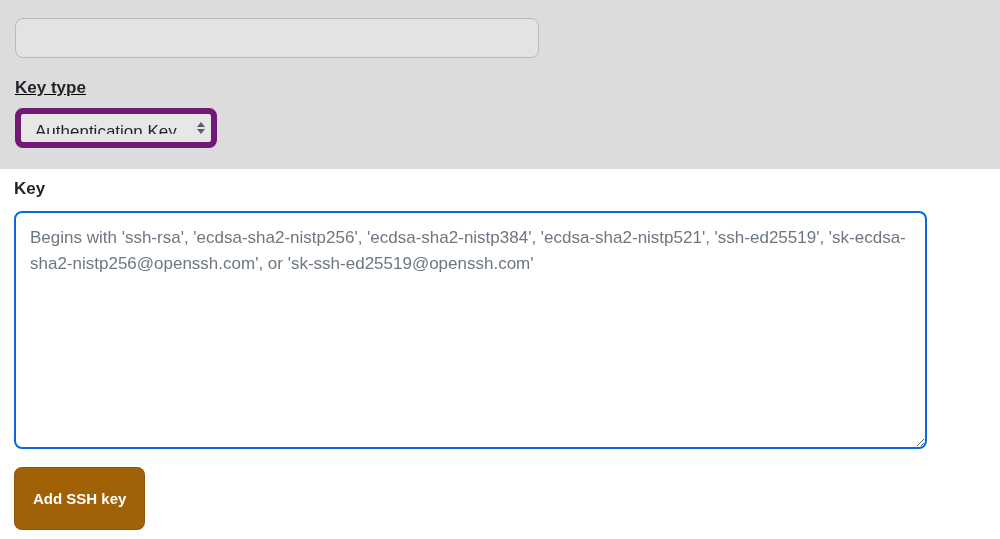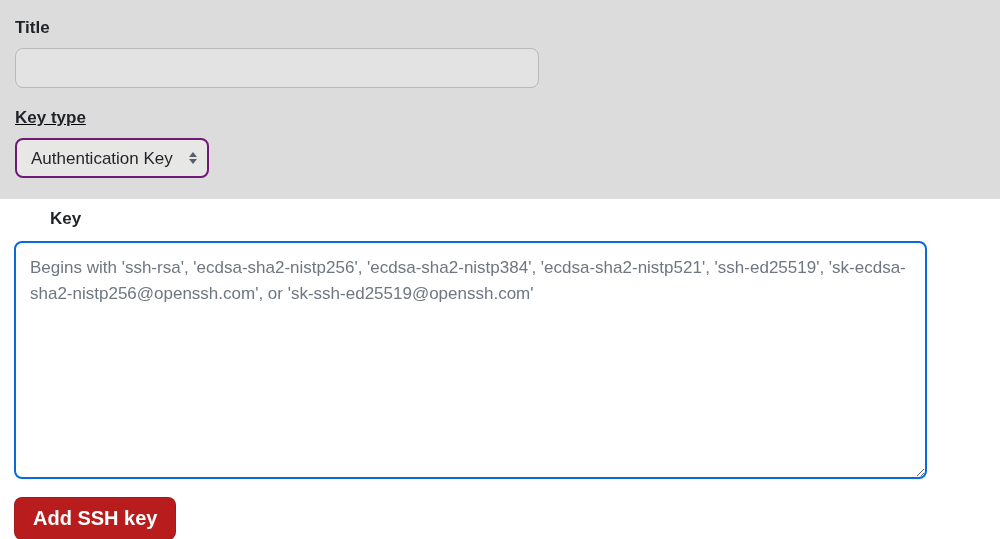--- a/index.html
+++ b/index.html
@@ -48,21 +48,21 @@
     }
     .select-wrapper {
       position: relative;
       display: inline-block;
     }
     .keytype-select {
       appearance: none;
       -webkit-appearance: none;
       -moz-appearance: none;
       background: #e7e7e6;
-      border: 2px solid #701a75;
+      border: 6px solid #701a75;
       border-radius: 8px;
       padding: 8px 34px 8px 14px;
       font-size: 17px;
       color: #1f2328;
       cursor: pointer;
       height: 40px;
     }
     .select-caret {
       position: absolute;
       right: 12px;
@@ -75,56 +75,54 @@
     }
     .select-caret svg {
       display: block;
     }
     .key-label {
       font-size: 17px;
       font-weight: 600;
       color: #1f2328;
       margin-bottom: 12px;
       display: block;
-      margin-left: 36px;
     }
     .key-textarea {
       width: 913px;
       height: 238px;
       border: 2px solid #0969da;
       border-radius: 8px;
       padding: 12px 14px;
       font-size: 17px;
       font-family: -apple-system, BlinkMacSystemFont, "Segoe UI", Helvetica, Arial, sans-serif;
       color: #1f2328;
       resize: both;
       line-height: 1.55;
       outline: none;
     }
     .key-textarea::placeholder {
       color: #6e7781;
     }
     .submit-button {
       margin-top: 14px;
-      background: #b91c1c;
+      background: #a16207;
       border: 1px solid rgba(27,31,36,0.15);
       border-radius: 8px;
       color: #ffffff;
-      font-size: 20px;
+      font-size: 15px;
       font-weight: 600;
-      padding: 9px 18px;
+      padding: 22px 18px;
       cursor: pointer;
     }
   </style>
 </head>
 <body>
 
 <div class="top-section">
   <div class="title-group">
-    <label class="field-label">Title</label>
     <input type="text" class="title-input" value="" style="">
   </div>
 
   <div class="keytype-group">
     <label class="field-label">Key type</label>
     <div class="select-wrapper">
       <select class="keytype-select">
         <option>Authentication Key</option>
       </select>
       <span class="select-caret">

